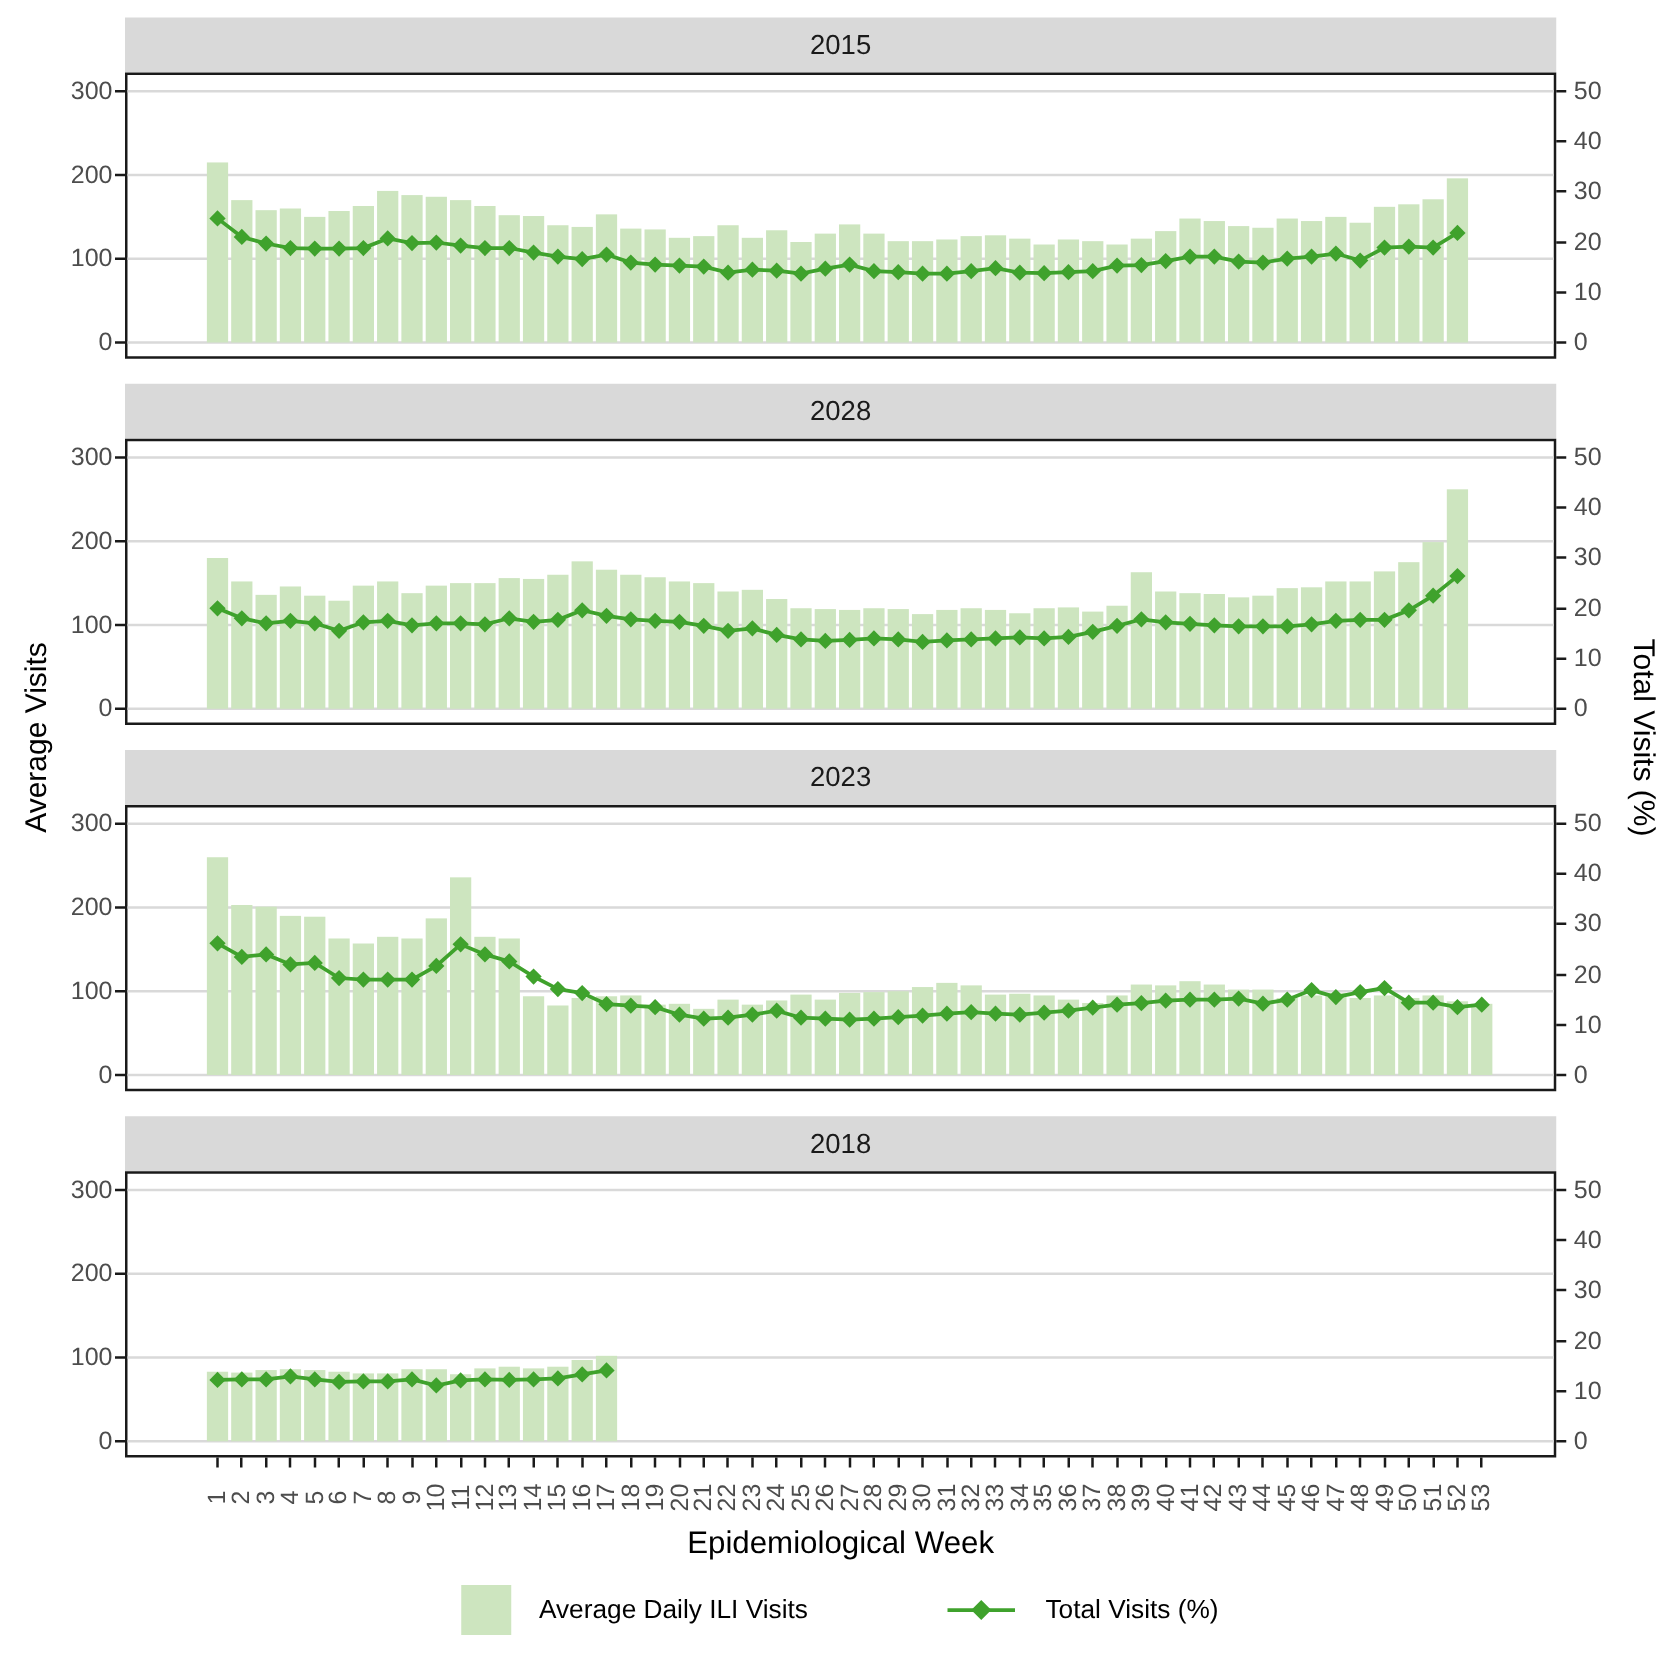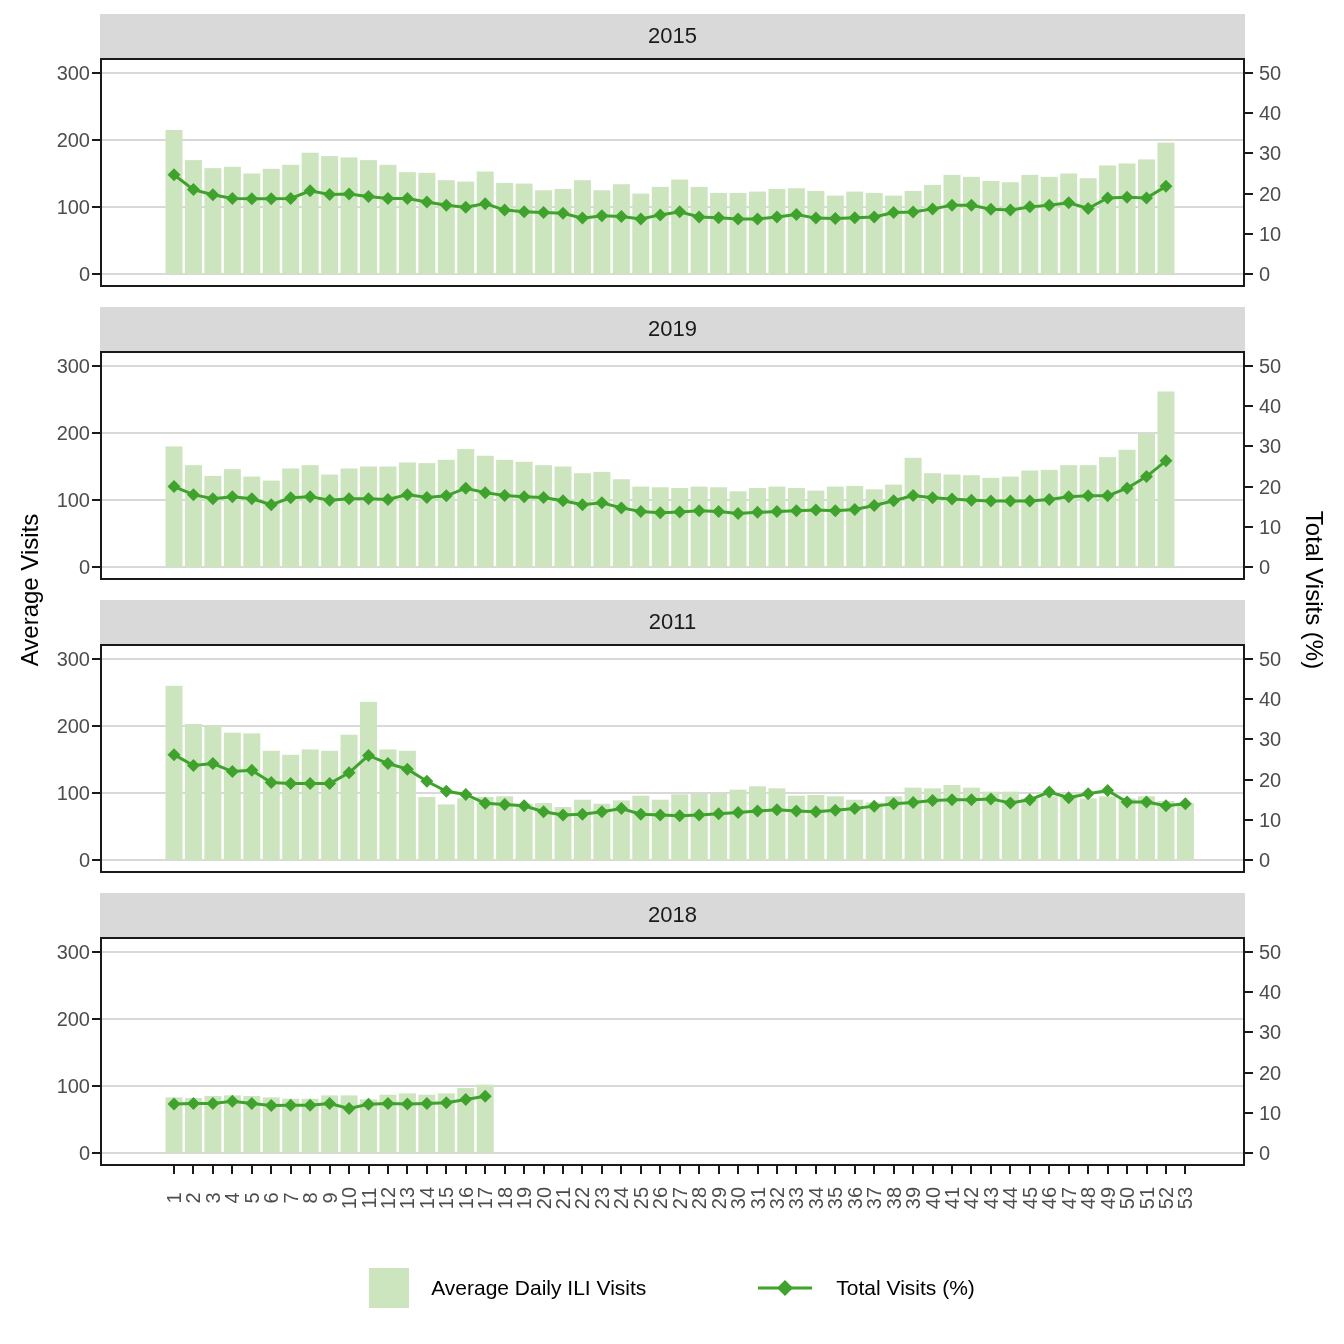--- a/index.html
+++ b/index.html
@@ -159,21 +159,21 @@
       <div class="tickmark" style="left: 1245px; top: 232.8px; width: 8px; height: 2px;"></div>
       <div class="rtick" style="left: 1259px; top: 181.6px; color: rgb(77, 77, 77);">20</div>
       <div class="tickmark" style="left: 1245px; top: 192.6px; width: 8px; height: 2px;"></div>
       <div class="rtick" style="left: 1259px; top: 141.4px; color: rgb(77, 77, 77);">30</div>
       <div class="tickmark" style="left: 1245px; top: 152.4px; width: 8px; height: 2px;"></div>
       <div class="rtick" style="left: 1259px; top: 101.2px; color: rgb(77, 77, 77);">40</div>
       <div class="tickmark" style="left: 1245px; top: 112.2px; width: 8px; height: 2px;"></div>
       <div class="rtick" style="left: 1259px; top: 61px; color: rgb(77, 77, 77);">50</div>
       <div class="tickmark" style="left: 1245px; top: 72px; width: 8px; height: 2px;"></div>
       <div class="strip" style="left: 100px; top: 307px; width: 1145px; height: 44px; background: rgb(217, 217, 217);">
-        <span>2019</span>
+        <span>2028</span>
       </div>
       <div class="plot" style="left: 100px; top: 351px; width: 1145px; height: 229px; border-color: rgb(26, 26, 26);">
         <svg width="1141" height="225" viewBox="2 2 1141 225">
           <line x1="0" x2="1145" y1="216" y2="216" stroke="#d9d9d9" stroke-width="2"></line>
           <line x1="0" x2="1145" y1="149" y2="149" stroke="#d9d9d9" stroke-width="2"></line>
           <line x1="0" x2="1145" y1="82" y2="82" stroke="#d9d9d9" stroke-width="2"></line>
           <line x1="0" x2="1145" y1="15" y2="15" stroke="#d9d9d9" stroke-width="2"></line>
           <rect x="65.5" y="95.39999999999999" width="17" height="120.60000000000001" fill="#cde5bf"></rect>
           <rect x="84.95" y="114.16" width="17" height="101.84" fill="#cde5bf"></rect>
           <rect x="104.4" y="124.88" width="17" height="91.12" fill="#cde5bf"></rect>
@@ -295,21 +295,21 @@
       <div class="tickmark" style="left: 1245px; top: 525.8px; width: 8px; height: 2px;"></div>
       <div class="rtick" style="left: 1259px; top: 474.6px; color: rgb(77, 77, 77);">20</div>
       <div class="tickmark" style="left: 1245px; top: 485.6px; width: 8px; height: 2px;"></div>
       <div class="rtick" style="left: 1259px; top: 434.4px; color: rgb(77, 77, 77);">30</div>
       <div class="tickmark" style="left: 1245px; top: 445.4px; width: 8px; height: 2px;"></div>
       <div class="rtick" style="left: 1259px; top: 394.2px; color: rgb(77, 77, 77);">40</div>
       <div class="tickmark" style="left: 1245px; top: 405.2px; width: 8px; height: 2px;"></div>
       <div class="rtick" style="left: 1259px; top: 354px; color: rgb(77, 77, 77);">50</div>
       <div class="tickmark" style="left: 1245px; top: 365px; width: 8px; height: 2px;"></div>
       <div class="strip" style="left: 100px; top: 600px; width: 1145px; height: 44px; background: rgb(217, 217, 217);">
-        <span>2011</span>
+        <span>2023</span>
       </div>
       <div class="plot" style="left: 100px; top: 644px; width: 1145px; height: 229px; border-color: rgb(26, 26, 26);">
         <svg width="1141" height="225" viewBox="2 2 1141 225">
           <line x1="0" x2="1145" y1="216" y2="216" stroke="#d9d9d9" stroke-width="2"></line>
           <line x1="0" x2="1145" y1="149" y2="149" stroke="#d9d9d9" stroke-width="2"></line>
           <line x1="0" x2="1145" y1="82" y2="82" stroke="#d9d9d9" stroke-width="2"></line>
           <line x1="0" x2="1145" y1="15" y2="15" stroke="#d9d9d9" stroke-width="2"></line>
           <rect x="65.5" y="41.79999999999998" width="17" height="174.20000000000002" fill="#cde5bf"></rect>
           <rect x="84.95" y="79.98999999999998" width="17" height="136.01000000000002" fill="#cde5bf"></rect>
           <rect x="104.4" y="81.32999999999998" width="17" height="134.67000000000002" fill="#cde5bf"></rect>
@@ -608,20 +608,21 @@
       <div class="tickmark" style="left: 1126.05px; top: 1166px; width: 2px; height: 8px;"></div>
       <div class="xlab" style="left: 1115.05px; top: 1176px;">50</div>
       <div class="tickmark" style="left: 1145.5px; top: 1166px; width: 2px; height: 8px;"></div>
       <div class="xlab" style="left: 1134.5px; top: 1176px;">51</div>
       <div class="tickmark" style="left: 1164.95px; top: 1166px; width: 2px; height: 8px;"></div>
       <div class="xlab" style="left: 1153.95px; top: 1176px;">52</div>
       <div class="tickmark" style="left: 1184.4px; top: 1166px; width: 2px; height: 8px;"></div>
       <div class="xlab" style="left: 1173.4px; top: 1176px;">53</div>
     </div>
 
+  <div class="xtitle" style="top:1220px;">Epidemiological Week</div>
 
   <div class="legend" style="top:1268px;">
     <span class="legend-item">
       <span class="swatch" id="legend-swatch" style="background: rgb(205, 229, 191);"></span>
       <span>Average Daily ILI Visits</span>
     </span>
     <span class="legend-item">
       <svg id="legend-line-key" width="58" height="26">
           <line x1="2" y1="13" x2="56" y2="13" stroke="#3fa22c" stroke-width="3"></line>
           <polygon points="29,5 37,13 29,21 21,13" fill="#3fa22c"></polygon>

